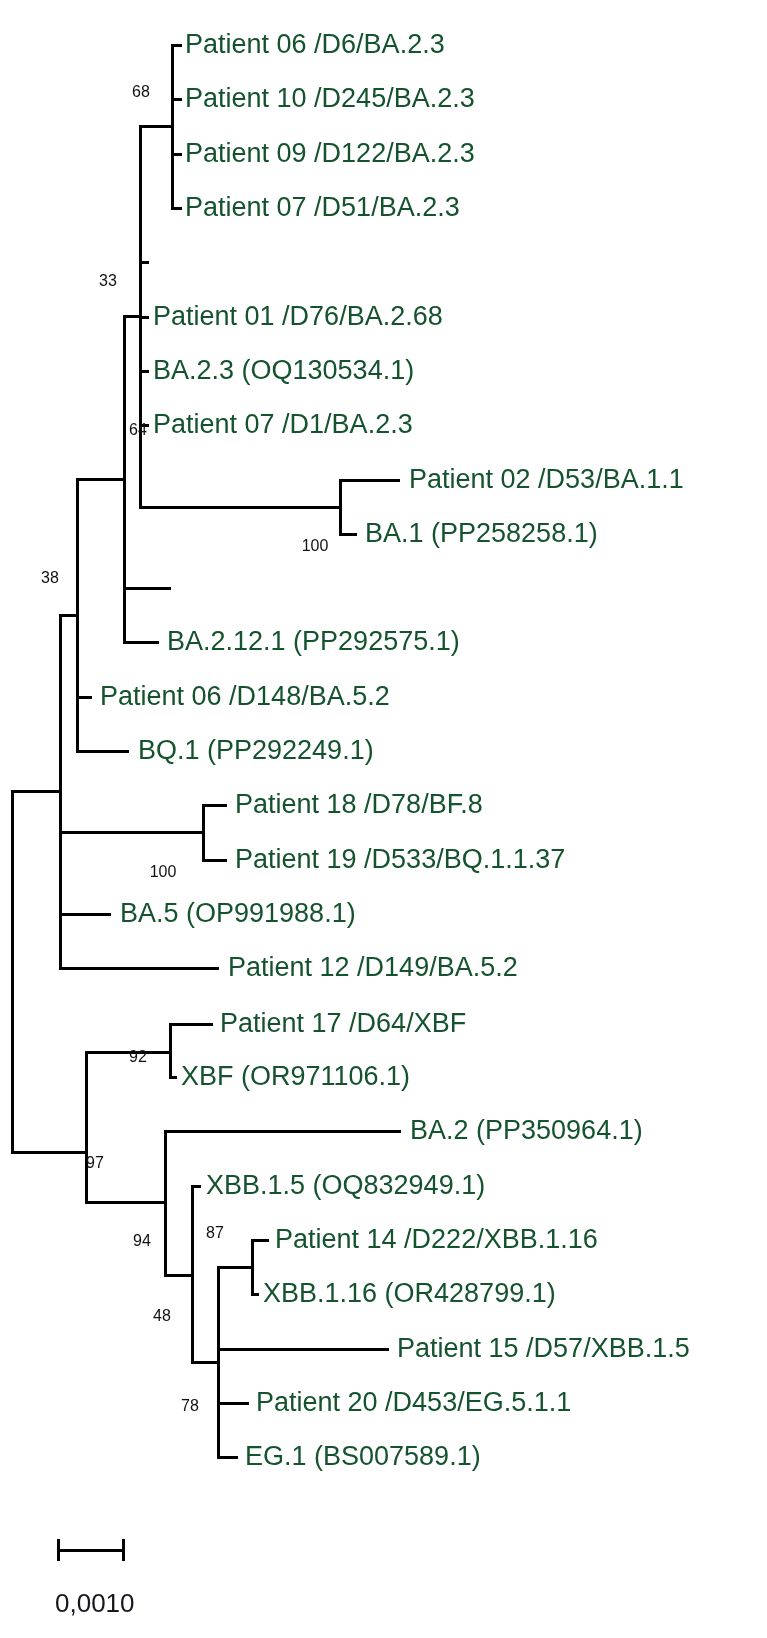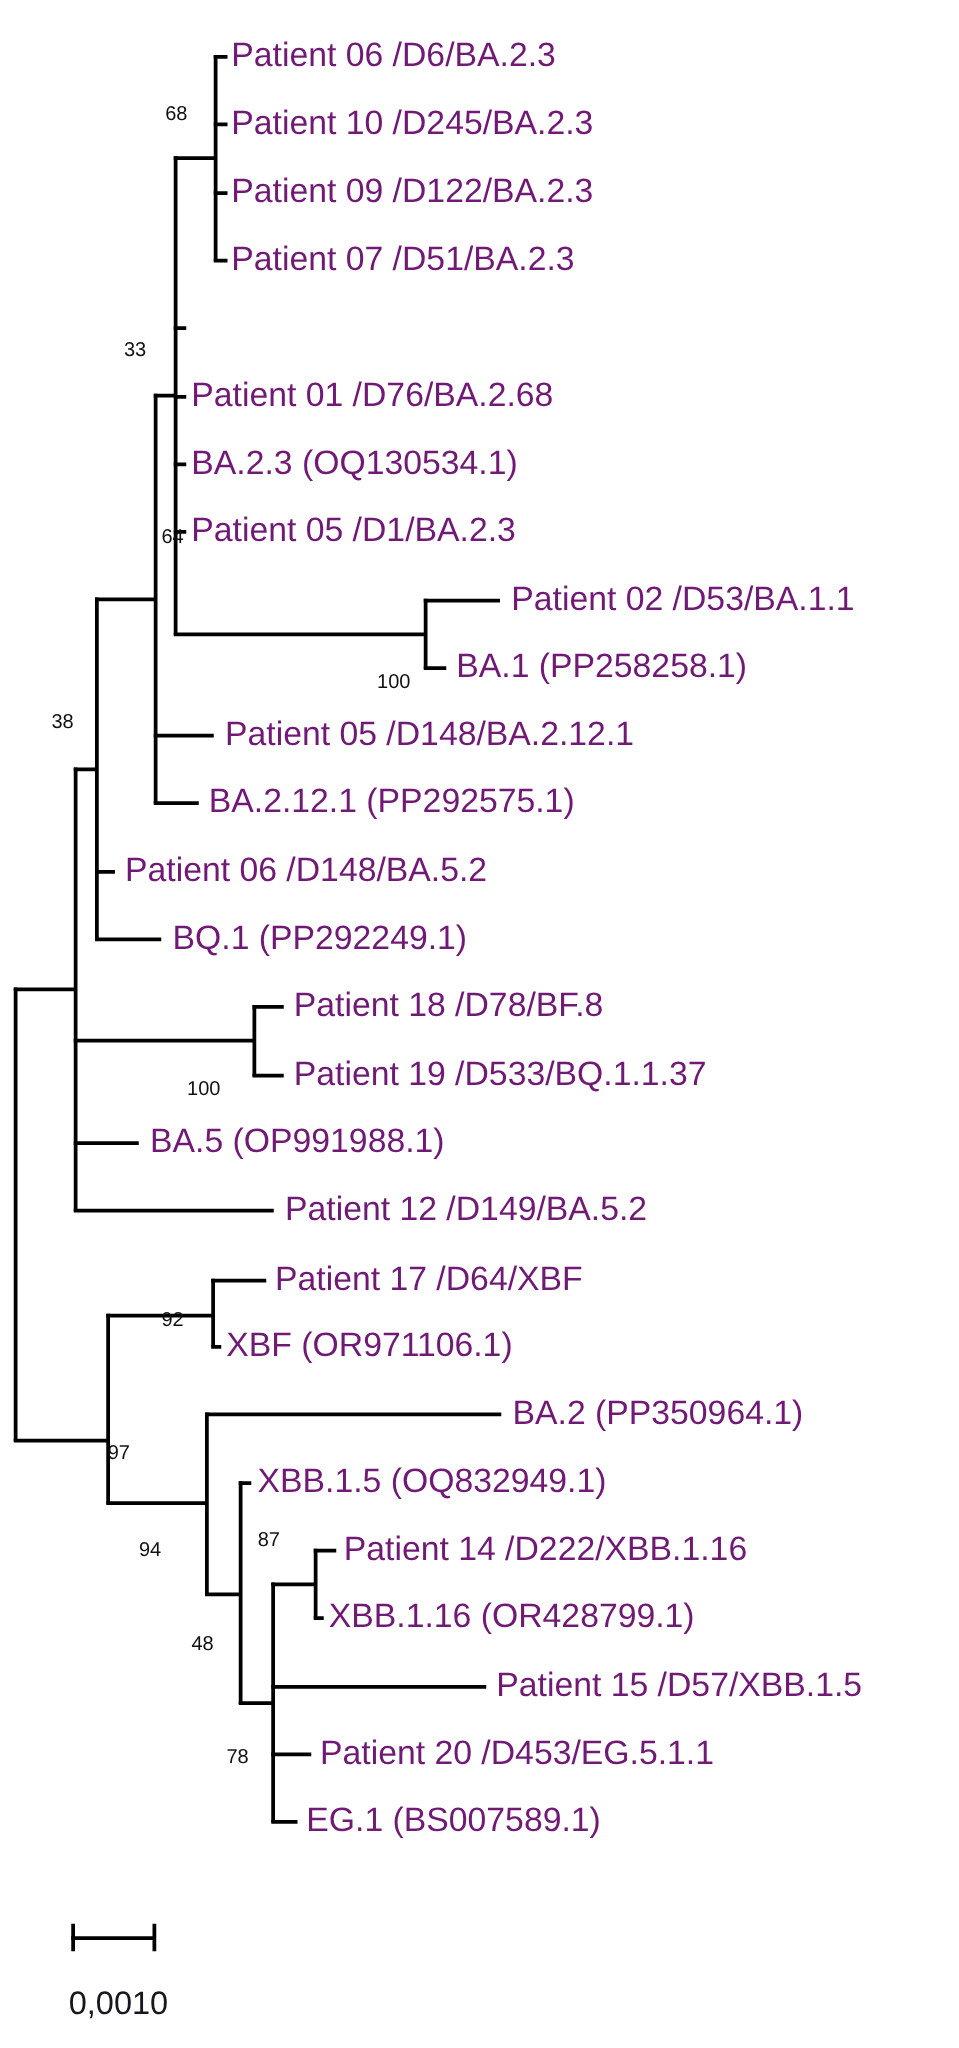--- a/index.html
+++ b/index.html
@@ -17,21 +17,21 @@
     background: #000000;
   }
   .v-line {
     position: absolute;
     width: 3px;
     background: #000000;
   }
   .taxon-label {
     position: absolute;
     font-size: 27px;
-    color: #701a75;
+    color: #14532d;
     white-space: nowrap;
     transform: translateY(-52%);
     letter-spacing: 0px;
   }
   .bootstrap-label {
     position: absolute;
     font-size: 16px;
     color: #111111;
     white-space: nowrap;
     transform: translate(-50%, -50%);
@@ -55,27 +55,26 @@
     <div class="h-line" style="top: 153px; left: 171px; width: 11px;"></div>
     <span class="taxon-label" style="left: 185px; top: 154px;">Patient 09 /D122/BA.2.3</span>
     <div class="h-line" style="top: 207px; left: 171px; width: 11px;"></div>
     <span class="taxon-label" style="left: 185px; top: 208px;">Patient 07 /D51/BA.2.3</span>
     <div class="h-line" style="top: 261px; left: 139px; width: 10px;"></div>
     <div class="h-line" style="top: 316px; left: 139px; width: 10px;"></div>
     <span class="taxon-label" style="left: 153px; top: 317px;">Patient 01 /D76/BA.2.68</span>
     <div class="h-line" style="top: 370px; left: 139px; width: 10px;"></div>
     <span class="taxon-label" style="left: 153px; top: 371px;">BA.2.3 (OQ130534.1)</span>
     <div class="h-line" style="top: 424px; left: 139px; width: 10px;"></div>
-    <span class="taxon-label" style="left: 153px; top: 425px;">Patient 05 /D1/BA.2.3</span>
+    <span class="taxon-label" style="left: 153px; top: 425px;">Patient 07 /D1/BA.2.3</span>
     <div class="h-line" style="top: 479px; left: 339px; width: 61px;"></div>
     <span class="taxon-label" style="left: 409px; top: 480px;">Patient 02 /D53/BA.1.1</span>
     <div class="h-line" style="top: 533px; left: 339px; width: 18px;"></div>
     <span class="taxon-label" style="left: 365px; top: 534px;">BA.1 (PP258258.1)</span>
     <div class="h-line" style="top: 587px; left: 123px; width: 48px;"></div>
-    <span class="taxon-label" style="left: 180px; top: 588px;">Patient 05 /D148/BA.2.12.1</span>
     <div class="h-line" style="top: 641px; left: 123px; width: 36px;"></div>
     <span class="taxon-label" style="left: 167px; top: 642px;">BA.2.12.1 (PP292575.1)</span>
     <div class="h-line" style="top: 696px; left: 76px; width: 16px;"></div>
     <span class="taxon-label" style="left: 100px; top: 697px;">Patient 06 /D148/BA.5.2</span>
     <div class="h-line" style="top: 750px; left: 76px; width: 53px;"></div>
     <span class="taxon-label" style="left: 138px; top: 751px;">BQ.1 (PP292249.1)</span>
     <div class="h-line" style="top: 804px; left: 202px; width: 25px;"></div>
     <span class="taxon-label" style="left: 235px; top: 805px;">Patient 18 /D78/BF.8</span>
     <div class="h-line" style="top: 859px; left: 202px; width: 25px;"></div>
     <span class="taxon-label" style="left: 235px; top: 860px;">Patient 19 /D533/BQ.1.1.37</span>
@@ -129,21 +128,21 @@
     <div class="h-line" style="top: 1361px; left: 191px; width: 28px;"></div>
     <div class="h-line" style="top: 1266px; left: 217px; width: 36px;"></div>
     <span class="bootstrap-label" style="left: 141px; top: 92px;">68</span>
     <span class="bootstrap-label" style="left: 108px; top: 281px;">33</span>
     <span class="bootstrap-label" style="left: 95px; top: 430px; margin-left: 43px;">64</span>
     <span class="bootstrap-label" style="left: 315px; top: 546px;">100</span>
     <span class="bootstrap-label" style="left: 50px; top: 578px;">38</span>
     <span class="bootstrap-label" style="left: 163px; top: 872px;">100</span>
     <span class="bootstrap-label" style="left: 138px; top: 1017px; margin-top: 40px;">92</span>
     <span class="bootstrap-label" style="left: 59px; top: 1163px; margin-left: 36px;">97</span>
-    <span class="bootstrap-label" style="left: 120px; top: 1241px;">94</span>
+    <span class="bootstrap-label" style="left: 142px; top: 1241px;">94</span>
     <span class="bootstrap-label" style="left: 215px; top: 1233px;">87</span>
     <span class="bootstrap-label" style="left: 162px; top: 1316px;">48</span>
     <span class="bootstrap-label" style="left: 190px; top: 1406px;">78</span>
     <div class="h-line" style="top: 1549px; left: 57px; width: 67px;"></div>
     <div class="v-line" style="left: 57px; top: 1539px; height: 22px;"></div>
     <div class="v-line" style="left: 122px; top: 1539px; height: 22px;"></div>
     <span class="scale-label" style="left: 55px; top: 1603px;">0,0010</span>
   </div>
 
 </body></html>

